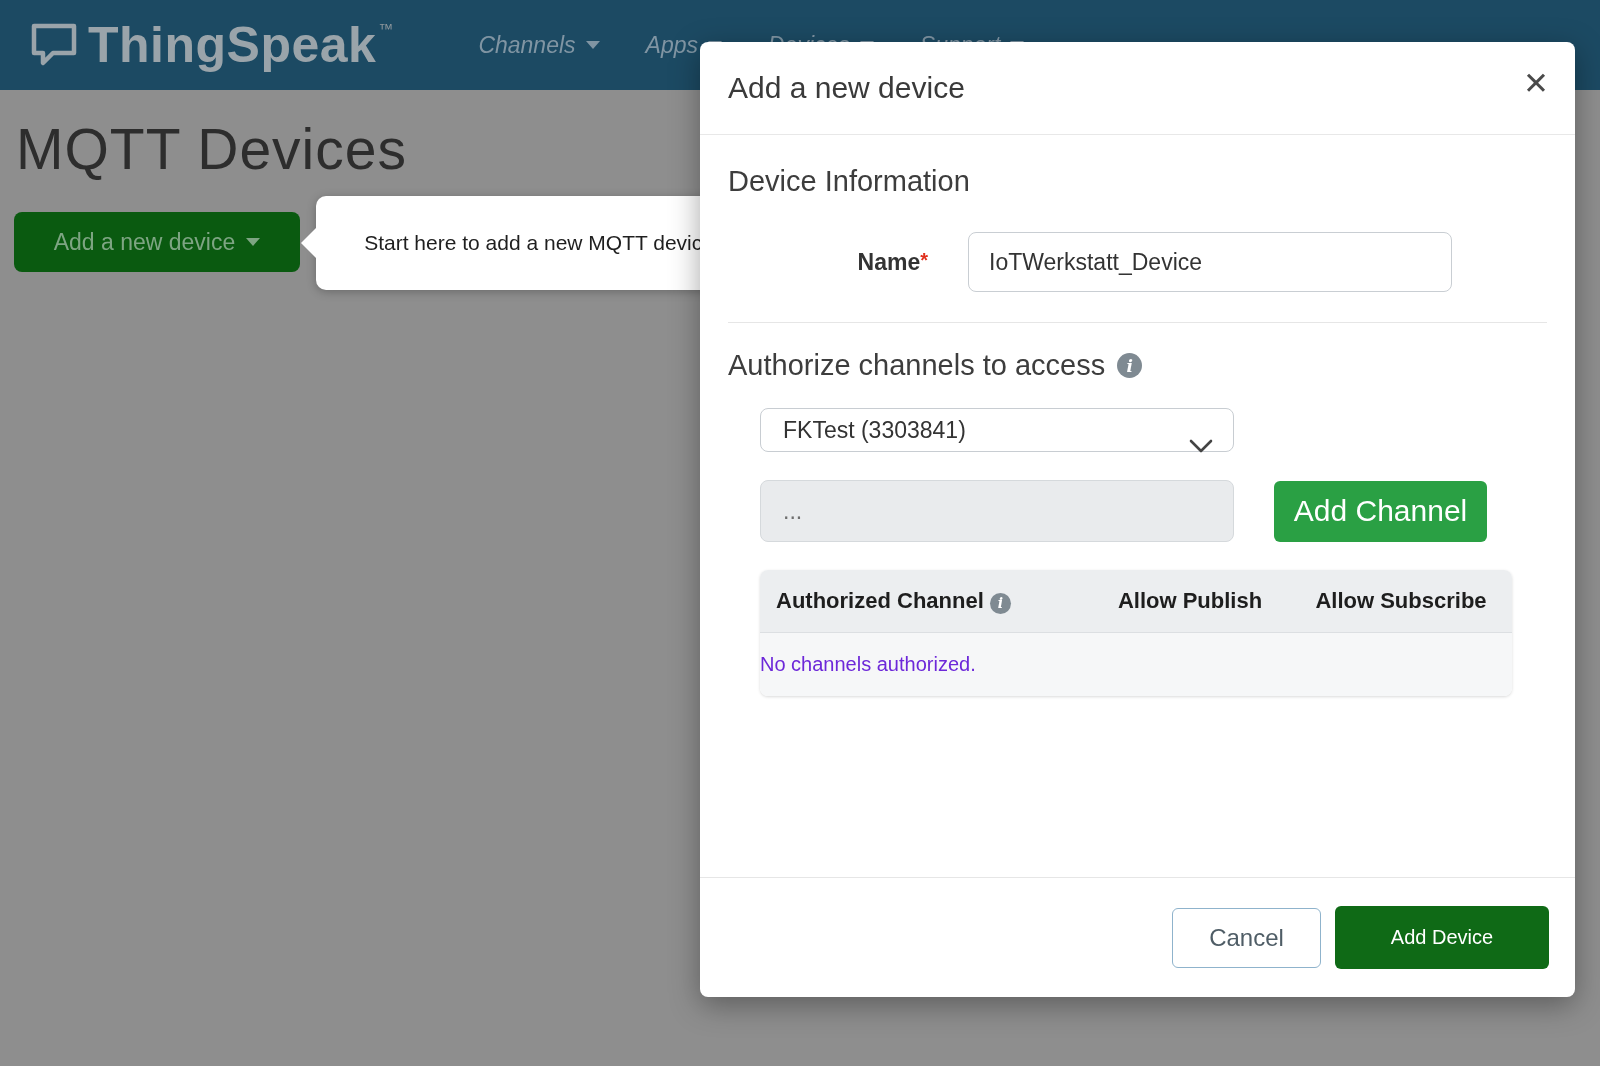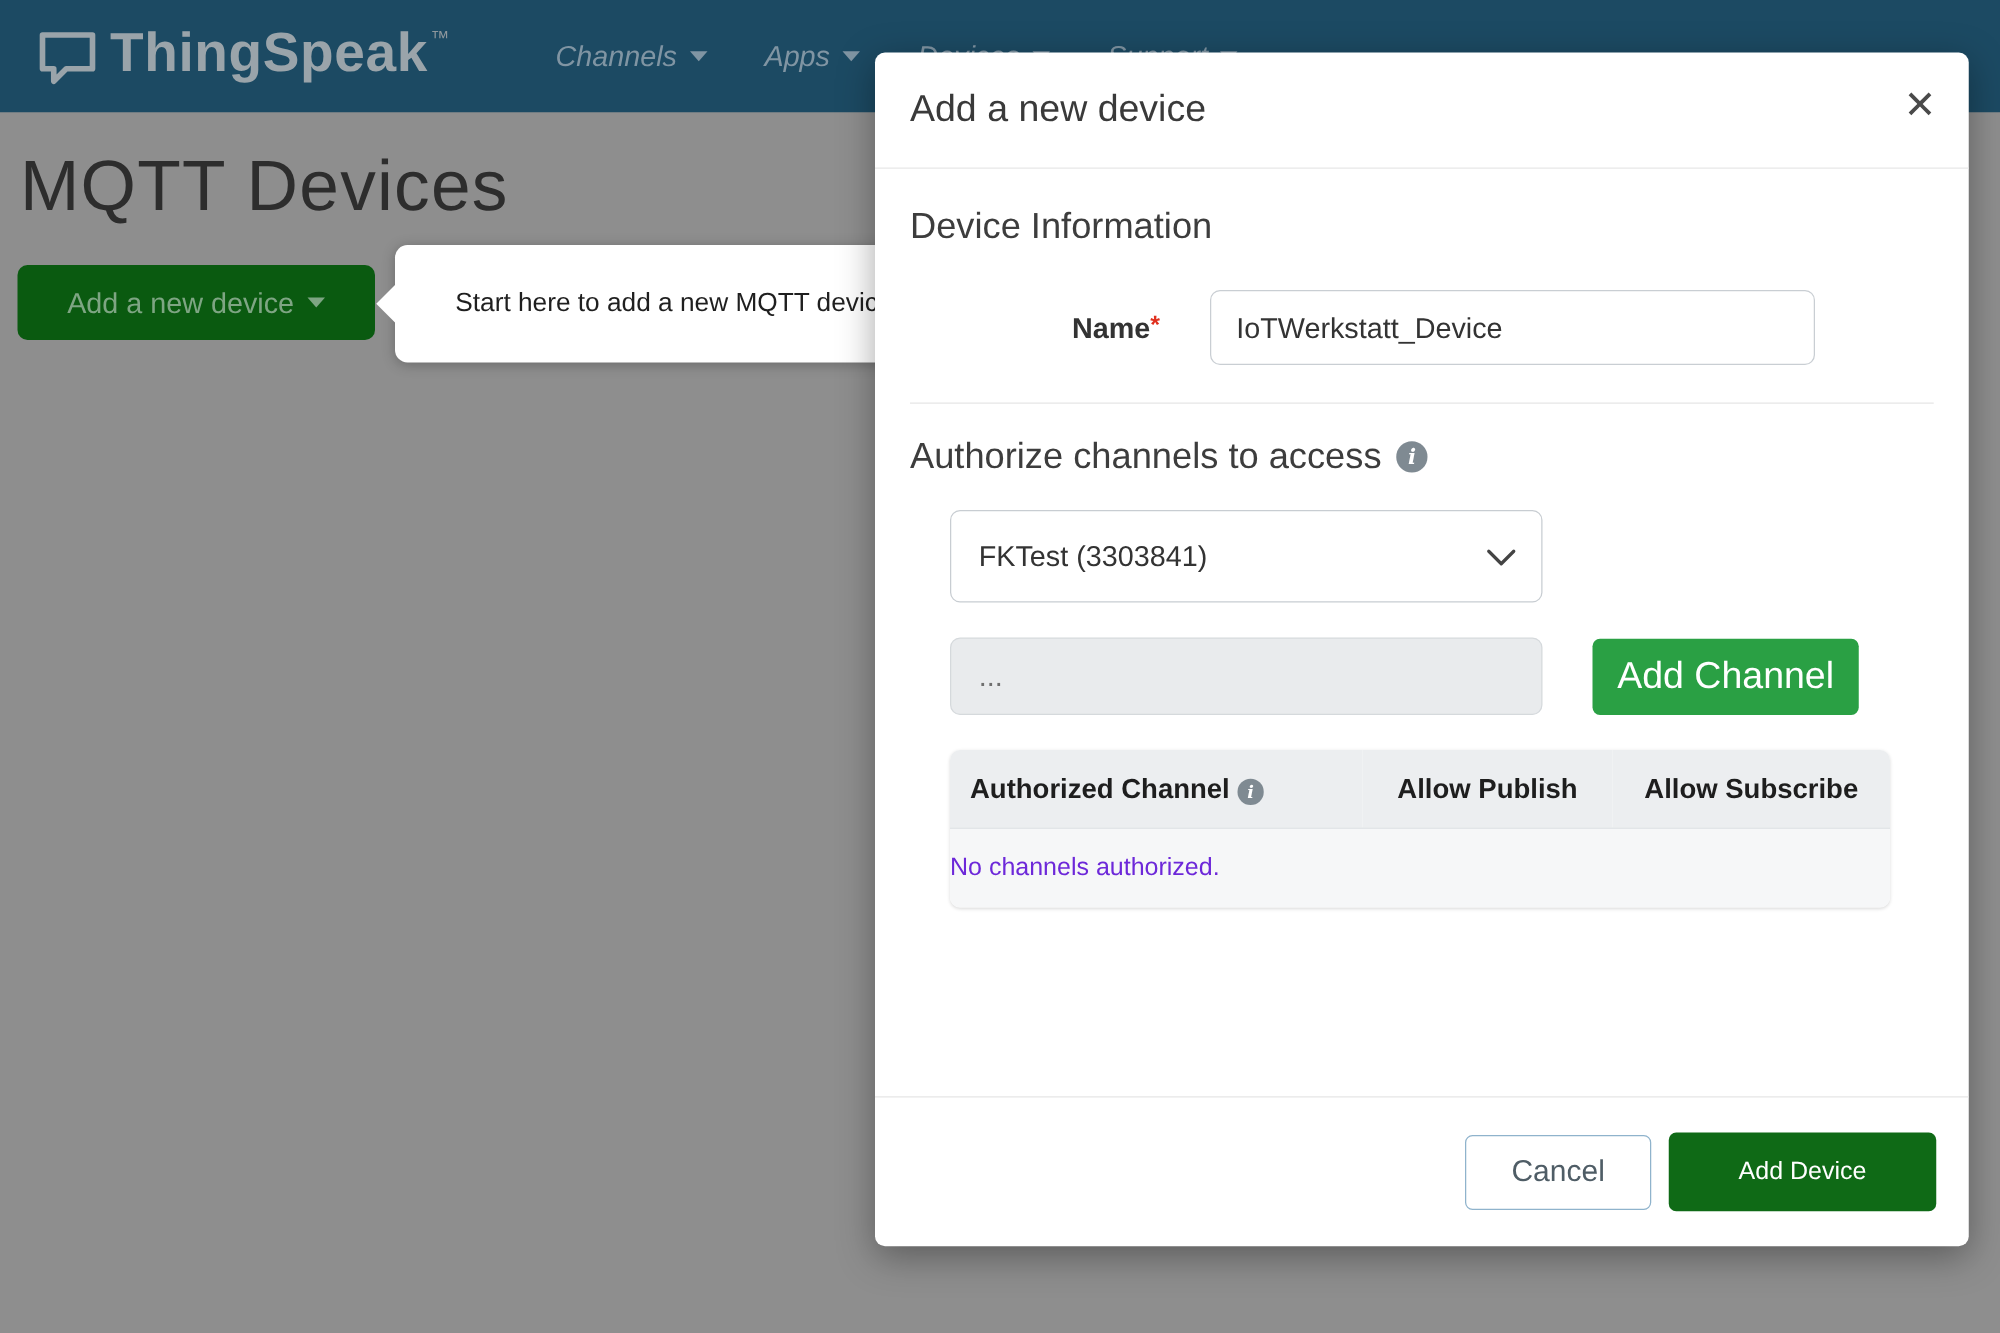--- a/index.html
+++ b/index.html
@@ -4,21 +4,21 @@
 <style>
   * { margin:0; padding:0; box-sizing:border-box; }
   html,body { width:1600px; height:1066px; overflow:hidden;
     font-family:"Liberation Sans","DejaVu Sans",sans-serif; background:#8e8e8e; }
 
   
   .navbar { position:absolute; top:0; left:0; width:1600px; height:90px;
     background:#1c4a63; display:flex; align-items:center; z-index:1; }
   .brand { display:flex; align-items:flex-start; margin-left:30px; cursor:pointer; }
   .brand svg { margin-top:6px; }
-  .brand-text { font-size:44px; font-weight:bold; color:#9aa4aa; letter-spacing:0.5px; margin-left:10px;text-align:right; }
+  .brand-text { font-size:50px; font-weight:bold; color:#9aa4aa; letter-spacing:0.5px; margin-left:10px;text-align:right; }
   .brand-tm { font-size:15px; color:#8e979c; margin-left:2px; margin-top:4px; }
   .nav-items { display:flex; align-items:center; gap:46px; margin-left:85px;font-style:italic; }
   .nav-item { display:flex; align-items:center; gap:10px; color:#8095a3; font-size:23px; cursor:pointer; }
   .caret { width:0; height:0; border-left:7px solid transparent; border-right:7px solid transparent;
     border-top:8px solid #8095a3; display:inline-block; }
 
   
   .page { position:absolute; top:90px; left:0; width:1600px; height:976px; background:#8e8e8e; z-index:1; }
   .page-title { position:absolute; left:16px; top:26px; font-size:57px; font-weight:400;
     color:#2d2d2d; letter-spacing:1px; }
@@ -52,21 +52,21 @@
     padding:0 20px; color:#333; font-family:inherit; outline:none; background:#fff; }
   .textarea-wrap { position:relative; width:484px; }
   .textarea { width:484px; height:100px; border:1px solid #c9ced3; border-radius:8px; font-size:23px;
     padding:10px 20px; color:#333; font-family:inherit; outline:none; resize:none; display:block; }
   .resize-handle { position:absolute; right:5px; bottom:6px; pointer-events:none; }
   .divider { border:none; border-top:1px solid #e6e6e6; margin:26px 0; }
   .info-icon { width:25px; height:25px; border-radius:50%; background:#7f8a92; color:#ffffff;
     display:inline-flex; align-items:center; justify-content:center;
     font-family:"DejaVu Serif",serif; font-style:italic; font-weight:bold; font-size:17px; cursor:pointer; }
   .info-icon.small { width:21px; height:21px; font-size:14px; }
-  .select-box { position:relative; width:474px; height:74px; border:1px solid #c8cdd2; border-radius:8px;
+  .select-box { position:relative; width:474px; height:44px; border:1px solid #c8cdd2; border-radius:8px;
     margin-left:32px; margin-bottom:28px; display:flex; align-items:center; padding:0 22px;
     font-size:23px; color:#333; cursor:pointer; background:#fff; }
   .select-chevron { position:absolute; right:20px; top:24px; }
   .channel-row { display:flex; align-items:center; margin-left:32px; margin-bottom:28px; }
   .disabled-input { width:474px; height:62px; background:#e9ebed; border:1px solid #d5d9dc;
     border-radius:8px; font-size:23px; padding:0 22px; color:#6f6f6f; font-family:inherit; }
   .disabled-input::placeholder { color:#6f6f6f; opacity:1; }
   .btn-add-channel { margin-left:40px; width:213px; height:61px; background:#2aa044; color:#ffffff;
     border:none; border-radius:6px; font-size:30px; cursor:pointer; font-family:inherit; }
   .auth-table { margin-left:32px; width:752px; border-collapse:separate; border-spacing:0;

